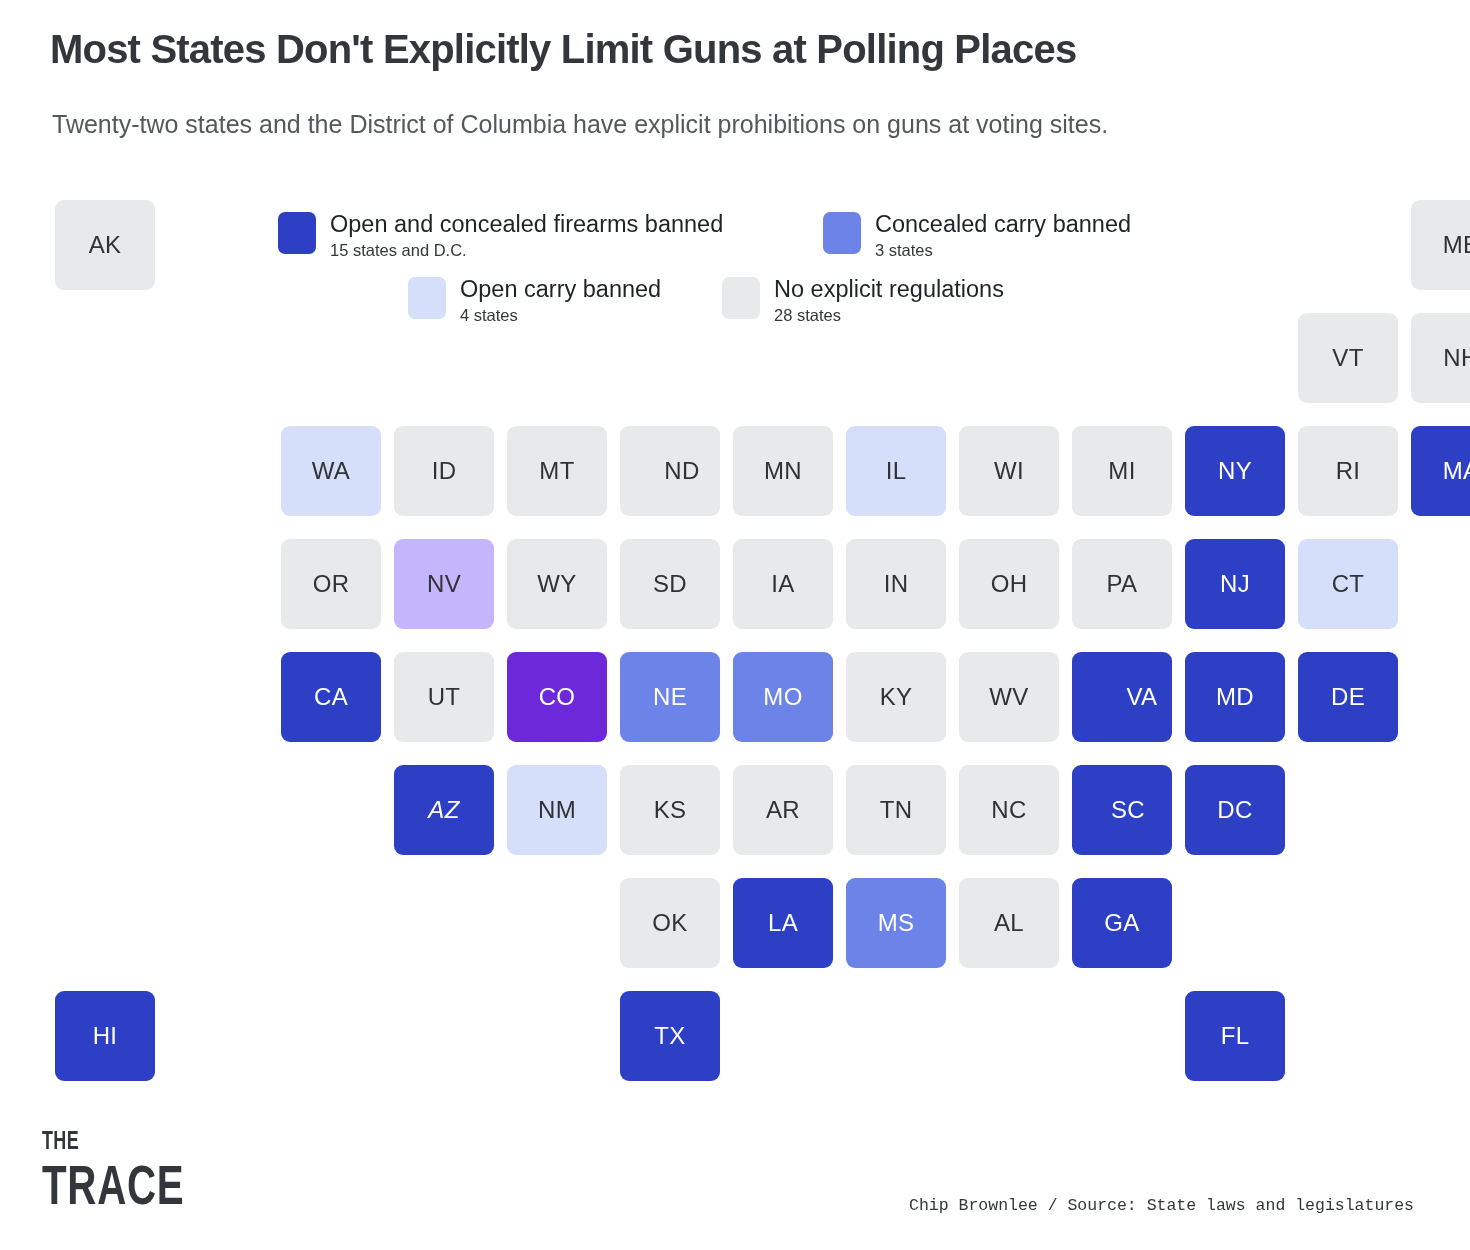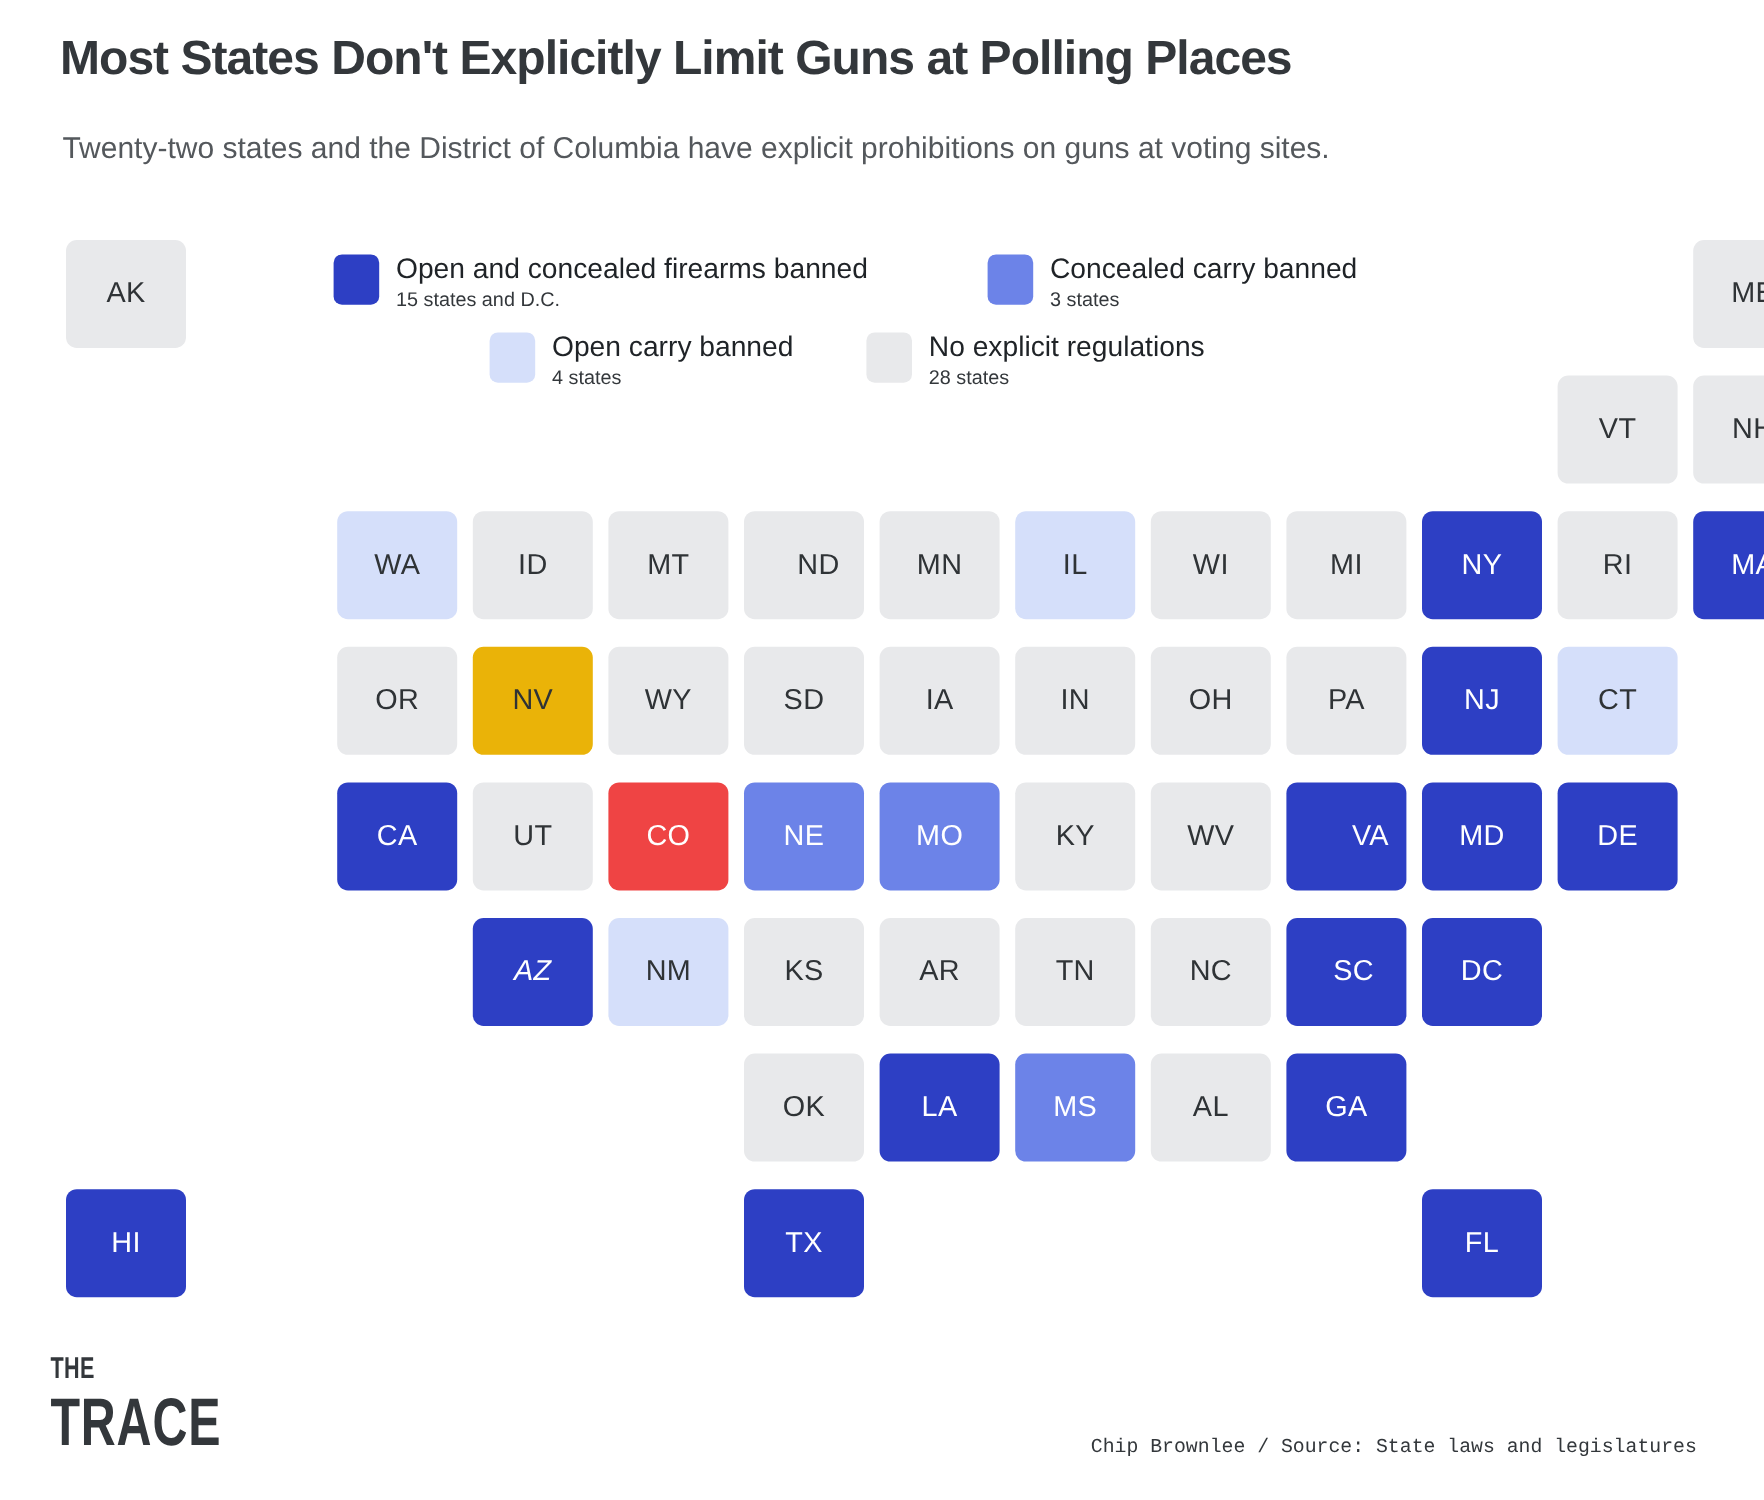--- a/index.html
+++ b/index.html
@@ -227,21 +227,21 @@
       </div>
       <div class="tile" style="left: 1298px; top: 426px; background: rgb(232, 233, 235); color: rgb(47, 51, 54);">
         <span class="tile-label">RI</span>
       </div>
       <div class="tile" style="left: 1411px; top: 426px; background: rgb(45, 63, 196); color: rgb(255, 255, 255);">
         <span class="tile-label">MA</span>
       </div>
       <div class="tile" style="left: 281px; top: 539px; background: rgb(232, 233, 235); color: rgb(47, 51, 54);">
         <span class="tile-label">OR</span>
       </div>
-      <div class="tile" style="left: 394px; top: 539px; background: #eab308; color: rgb(47, 51, 54);">
+      <div class="tile" style="left: 394px; top: 539px; background: #c4b5fd; color: rgb(47, 51, 54);">
         <span class="tile-label">NV</span>
       </div>
       <div class="tile" style="left: 507px; top: 539px; background: rgb(232, 233, 235); color: rgb(47, 51, 54);">
         <span class="tile-label">WY</span>
       </div>
       <div class="tile" style="left: 620px; top: 539px; background: rgb(232, 233, 235); color: rgb(47, 51, 54);">
         <span class="tile-label">SD</span>
       </div>
       <div class="tile" style="left: 733px; top: 539px; background: rgb(232, 233, 235); color: rgb(47, 51, 54);">
         <span class="tile-label">IA</span>
@@ -260,21 +260,21 @@
       </div>
       <div class="tile" style="left: 1298px; top: 539px; background: rgb(213, 223, 250); color: rgb(47, 51, 54);">
         <span class="tile-label">CT</span>
       </div>
       <div class="tile" style="left: 281px; top: 652px; background: rgb(45, 63, 196); color: rgb(255, 255, 255);">
         <span class="tile-label">CA</span>
       </div>
       <div class="tile" style="left: 394px; top: 652px; background: rgb(232, 233, 235); color: rgb(47, 51, 54);">
         <span class="tile-label">UT</span>
       </div>
-      <div class="tile" style="left: 507px; top: 652px; background: #ef4444; color: rgb(255, 255, 255);">
+      <div class="tile" style="left: 507px; top: 652px; background: #6d28d9; color: rgb(255, 255, 255);">
         <span class="tile-label">CO</span>
       </div>
       <div class="tile" style="left: 620px; top: 652px; background: rgb(108, 131, 232); color: rgb(255, 255, 255);">
         <span class="tile-label">NE</span>
       </div>
       <div class="tile" style="left: 733px; top: 652px; background: rgb(108, 131, 232); color: rgb(255, 255, 255);">
         <span class="tile-label">MO</span>
       </div>
       <div class="tile" style="left: 846px; top: 652px; background: rgb(232, 233, 235); color: rgb(47, 51, 54);">
         <span class="tile-label">KY</span>

